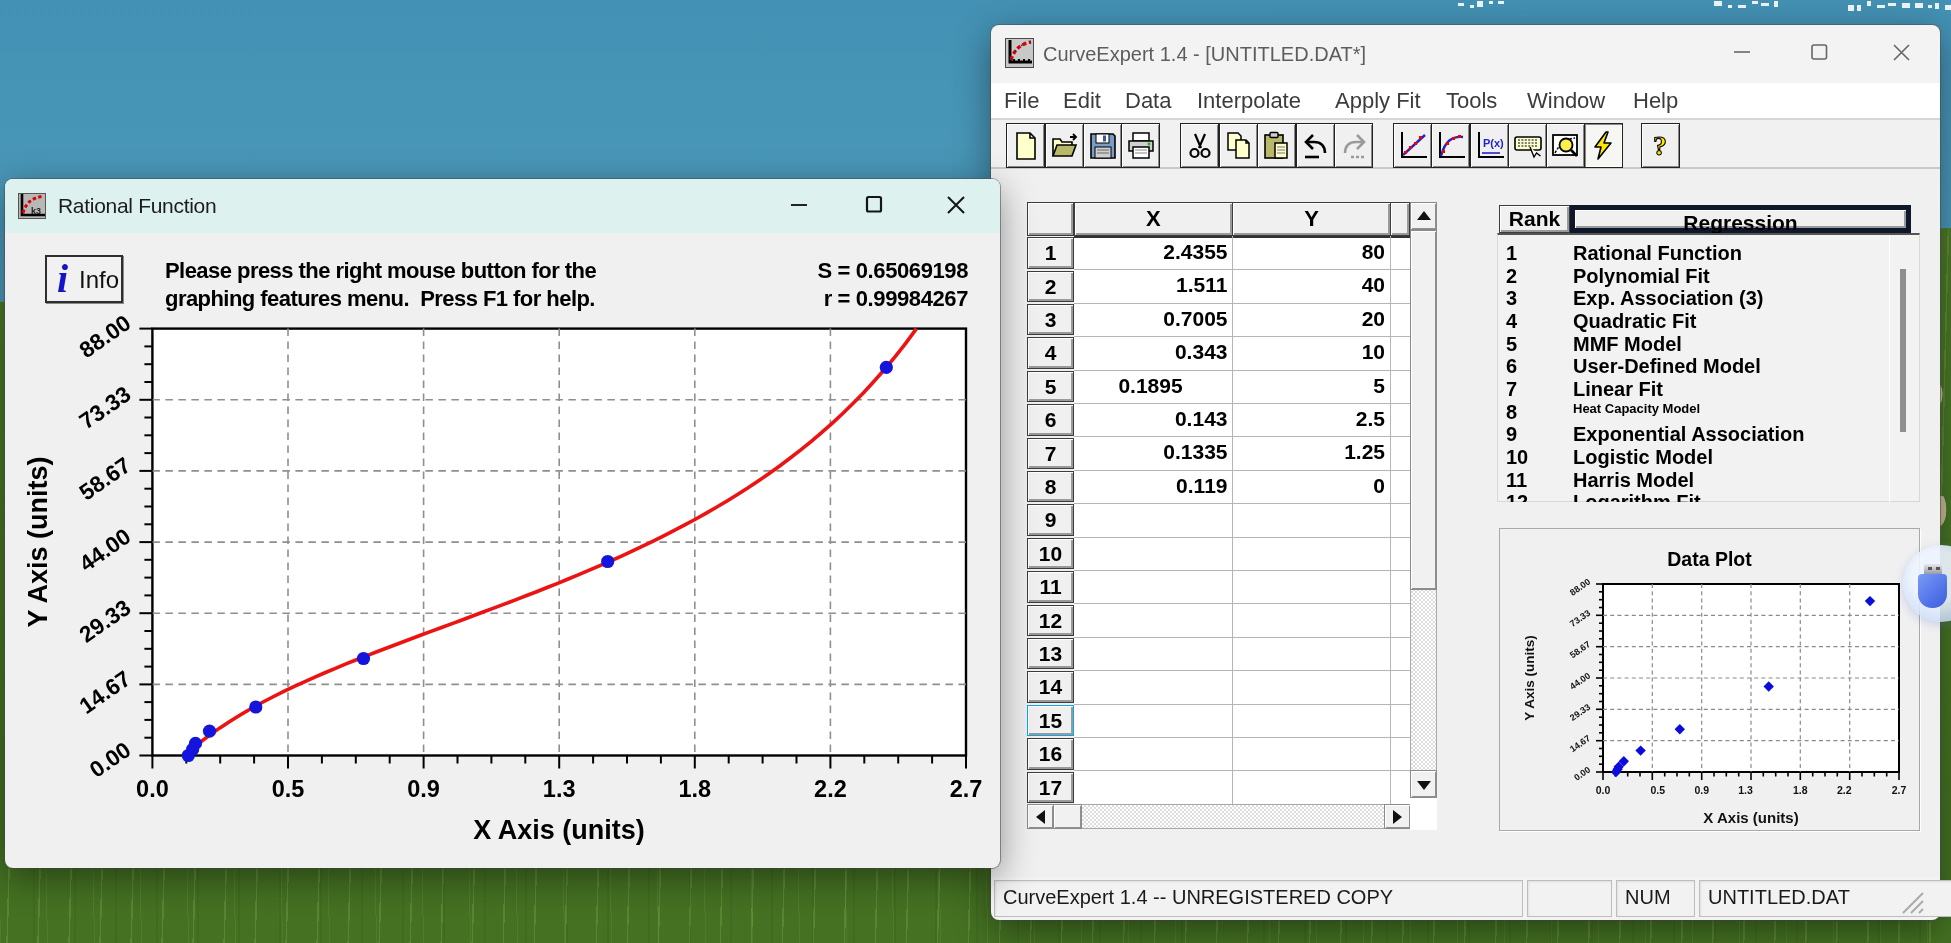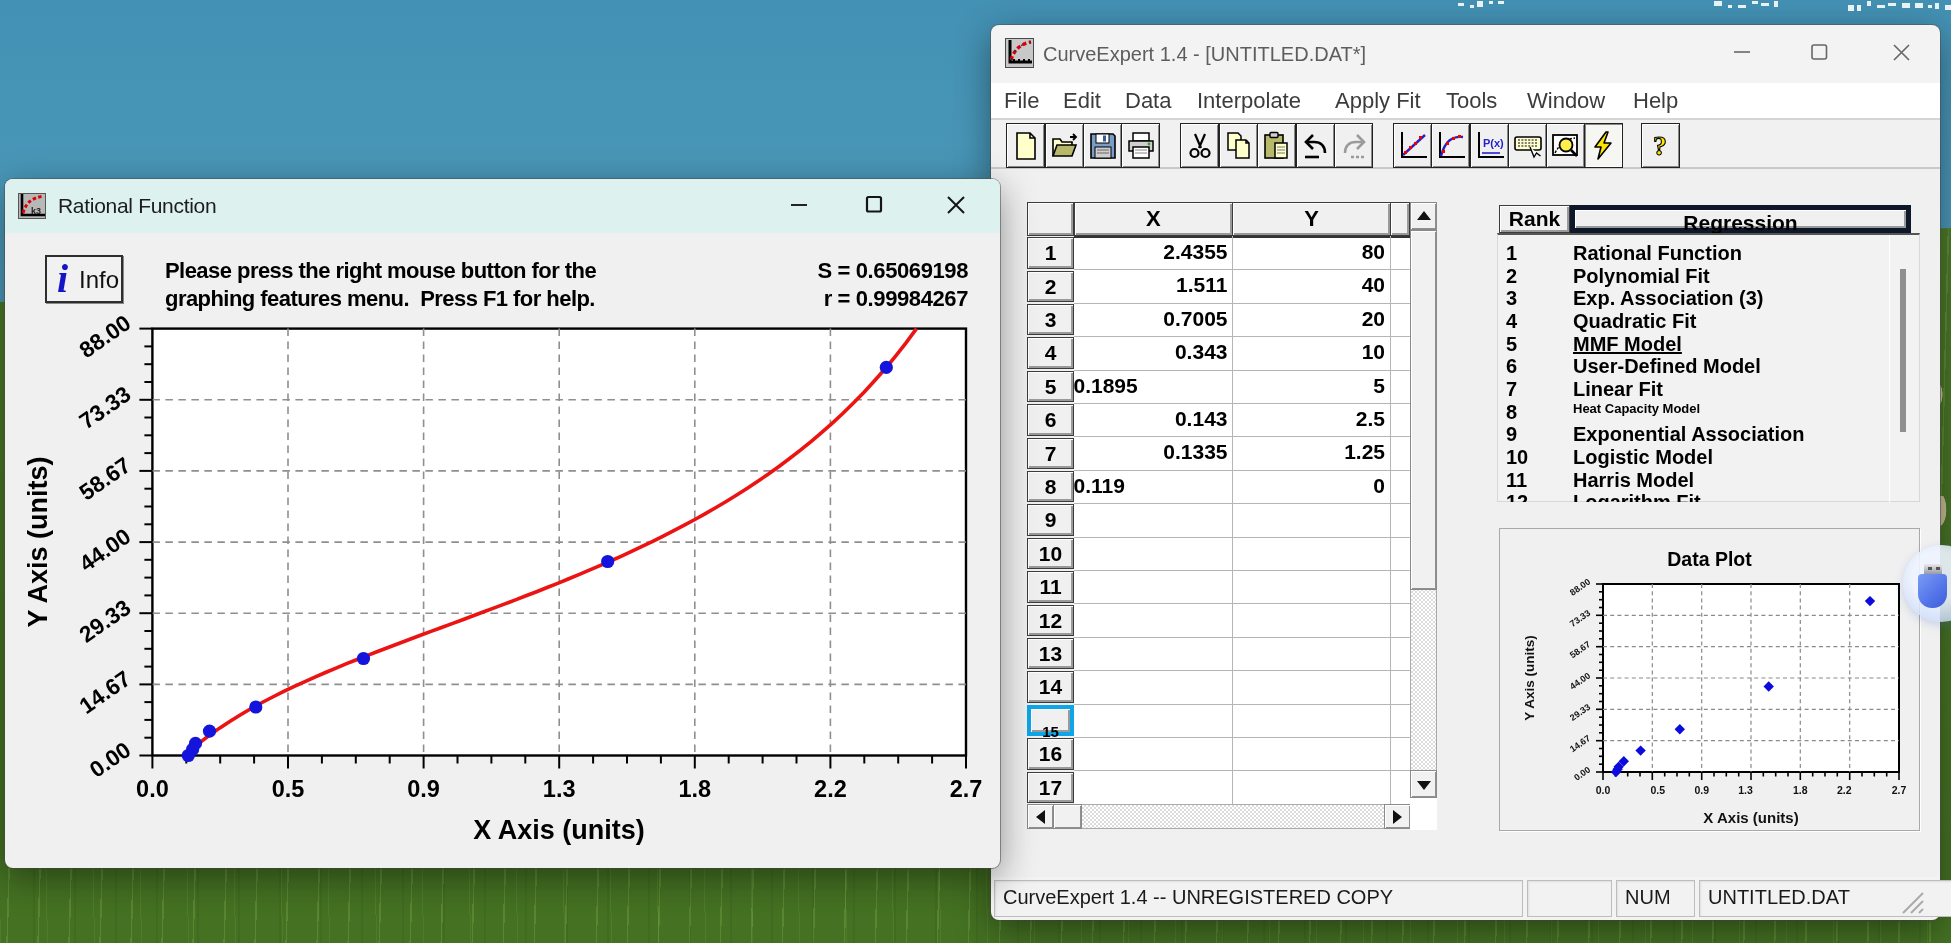--- a/index.html
+++ b/index.html
@@ -228,47 +228,47 @@
       <div class="abs bold" style="left:0;top:102.0px;width:47px;height:31.4px;box-shadow:inset 1px 1px 0 #fff, inset -2px -2px 0 #9a9a9a;border:1px solid #3c3c3c;background:#f0f0f0;font-size:21px;text-align:center;padding-top:3px;">3</div>
       <div class="abs" style="left:46.5px;top:134.2px;width:336px;height:1px;background:#b5b5b5;"></div>
       <div class="abs bold" style="left:46.5px;top:104.8px;width:154px;font-size:21px;text-align:right;">0.7005</div>
       <div class="abs bold" style="left:205px;top:104.8px;width:153px;font-size:21px;text-align:right;">20</div>
       <div class="abs bold" style="left:0;top:135.4px;width:47px;height:31.4px;box-shadow:inset 1px 1px 0 #fff, inset -2px -2px 0 #9a9a9a;border:1px solid #3c3c3c;background:#f0f0f0;font-size:21px;text-align:center;padding-top:3px;">4</div>
       <div class="abs" style="left:46.5px;top:167.6px;width:336px;height:1px;background:#b5b5b5;"></div>
       <div class="abs bold" style="left:46.5px;top:138.2px;width:154px;font-size:21px;text-align:right;">0.343</div>
       <div class="abs bold" style="left:205px;top:138.2px;width:153px;font-size:21px;text-align:right;">10</div>
       <div class="abs bold" style="left:0;top:168.8px;width:47px;height:31.4px;box-shadow:inset 1px 1px 0 #fff, inset -2px -2px 0 #9a9a9a;border:1px solid #3c3c3c;background:#f0f0f0;font-size:21px;text-align:center;padding-top:3px;">5</div>
       <div class="abs" style="left:46.5px;top:201.0px;width:336px;height:1px;background:#b5b5b5;"></div>
-      <div class="abs bold" style="left:46.5px;top:171.6px;width:154px;font-size:21px;text-align:left;">0.1895</div>
+      <div class="abs bold" style="left:46.5px;top:171.6px;width:154px;font-size:21px;text-align:center;">0.1895</div>
       <div class="abs bold" style="left:205px;top:171.6px;width:153px;font-size:21px;text-align:right;">5</div>
       <div class="abs bold" style="left:0;top:202.2px;width:47px;height:31.4px;box-shadow:inset 1px 1px 0 #fff, inset -2px -2px 0 #9a9a9a;border:1px solid #3c3c3c;background:#f0f0f0;font-size:21px;text-align:center;padding-top:3px;">6</div>
       <div class="abs" style="left:46.5px;top:234.4px;width:336px;height:1px;background:#b5b5b5;"></div>
       <div class="abs bold" style="left:46.5px;top:205.0px;width:154px;font-size:21px;text-align:right;">0.143</div>
       <div class="abs bold" style="left:205px;top:205.0px;width:153px;font-size:21px;text-align:right;">2.5</div>
       <div class="abs bold" style="left:0;top:235.6px;width:47px;height:31.4px;box-shadow:inset 1px 1px 0 #fff, inset -2px -2px 0 #9a9a9a;border:1px solid #3c3c3c;background:#f0f0f0;font-size:21px;text-align:center;padding-top:3px;">7</div>
       <div class="abs" style="left:46.5px;top:267.8px;width:336px;height:1px;background:#b5b5b5;"></div>
       <div class="abs bold" style="left:46.5px;top:238.4px;width:154px;font-size:21px;text-align:right;">0.1335</div>
       <div class="abs bold" style="left:205px;top:238.4px;width:153px;font-size:21px;text-align:right;">1.25</div>
       <div class="abs bold" style="left:0;top:269.0px;width:47px;height:31.4px;box-shadow:inset 1px 1px 0 #fff, inset -2px -2px 0 #9a9a9a;border:1px solid #3c3c3c;background:#f0f0f0;font-size:21px;text-align:center;padding-top:3px;">8</div>
       <div class="abs" style="left:46.5px;top:301.2px;width:336px;height:1px;background:#b5b5b5;"></div>
-      <div class="abs bold" style="left:46.5px;top:271.8px;width:154px;font-size:21px;">0.119</div>
+      <div class="abs bold" style="left:46.5px;top:271.8px;width:154px;font-size:21px;text-align:right;">0.119</div>
       <div class="abs bold" style="left:205px;top:271.8px;width:153px;font-size:21px;text-align:right;">0</div>
       <div class="abs bold" style="left:0;top:302.4px;width:47px;height:31.4px;box-shadow:inset 1px 1px 0 #fff, inset -2px -2px 0 #9a9a9a;border:1px solid #3c3c3c;background:#f0f0f0;font-size:21px;text-align:center;padding-top:3px;">9</div>
       <div class="abs" style="left:46.5px;top:334.6px;width:336px;height:1px;background:#b5b5b5;"></div>
       <div class="abs bold" style="left:0;top:335.8px;width:47px;height:31.4px;box-shadow:inset 1px 1px 0 #fff, inset -2px -2px 0 #9a9a9a;border:1px solid #3c3c3c;background:#f0f0f0;font-size:21px;text-align:center;padding-top:3px;">10</div>
       <div class="abs" style="left:46.5px;top:368.0px;width:336px;height:1px;background:#b5b5b5;"></div>
       <div class="abs bold" style="left:0;top:369.2px;width:47px;height:31.4px;box-shadow:inset 1px 1px 0 #fff, inset -2px -2px 0 #9a9a9a;border:1px solid #3c3c3c;background:#f0f0f0;font-size:21px;text-align:center;padding-top:3px;">11</div>
       <div class="abs" style="left:46.5px;top:401.4px;width:336px;height:1px;background:#b5b5b5;"></div>
       <div class="abs bold" style="left:0;top:402.6px;width:47px;height:31.4px;box-shadow:inset 1px 1px 0 #fff, inset -2px -2px 0 #9a9a9a;border:1px solid #3c3c3c;background:#f0f0f0;font-size:21px;text-align:center;padding-top:3px;">12</div>
       <div class="abs" style="left:46.5px;top:434.8px;width:336px;height:1px;background:#b5b5b5;"></div>
       <div class="abs bold" style="left:0;top:436.0px;width:47px;height:31.4px;box-shadow:inset 1px 1px 0 #fff, inset -2px -2px 0 #9a9a9a;border:1px solid #3c3c3c;background:#f0f0f0;font-size:21px;text-align:center;padding-top:3px;">13</div>
       <div class="abs" style="left:46.5px;top:468.2px;width:336px;height:1px;background:#b5b5b5;"></div>
       <div class="abs bold" style="left:0;top:469.4px;width:47px;height:31.4px;box-shadow:inset 1px 1px 0 #fff, inset -2px -2px 0 #9a9a9a;border:1px solid #3c3c3c;background:#f0f0f0;font-size:21px;text-align:center;padding-top:3px;">14</div>
       <div class="abs" style="left:46.5px;top:501.6px;width:336px;height:1px;background:#b5b5b5;"></div>
-      <div class="abs bold" style="left:0;top:502.8px;width:47px;height:31.4px;box-shadow:inset 1px 1px 0 #fff, inset -2px -2px 0 #9a9a9a;border:4px solid #0ea5e9;background:#f0f0f0;font-size:15px;text-align:center;padding-top:14px;">15</div>
+      <div class="abs bold" style="left:0;top:502.8px;width:47px;height:31.4px;box-shadow:inset 1px 1px 0 #fff, inset -2px -2px 0 #9a9a9a;border:1px solid #0ea5e9;background:#f0f0f0;font-size:21px;text-align:center;padding-top:3px;">15</div>
       <div class="abs" style="left:46.5px;top:535.0px;width:336px;height:1px;background:#b5b5b5;"></div>
       <div class="abs bold" style="left:0;top:536.2px;width:47px;height:31.4px;box-shadow:inset 1px 1px 0 #fff, inset -2px -2px 0 #9a9a9a;border:1px solid #3c3c3c;background:#f0f0f0;font-size:21px;text-align:center;padding-top:3px;">16</div>
       <div class="abs" style="left:46.5px;top:568.4px;width:336px;height:1px;background:#b5b5b5;"></div>
       <div class="abs bold" style="left:0;top:569.6px;width:47px;height:31.4px;box-shadow:inset 1px 1px 0 #fff, inset -2px -2px 0 #9a9a9a;border:1px solid #3c3c3c;background:#f0f0f0;font-size:21px;text-align:center;padding-top:3px;">17</div>
       <div class="abs" style="left:46.5px;top:601.8px;width:336px;height:1px;background:#b5b5b5;"></div>
       <div class="abs" style="left:382.5px;top:0;width:27.5px;height:596px;background-image:repeating-conic-gradient(#ffffff 0 25%,#dcdcdc 0 50%);background-size:4px 4px;border:1px solid #aaa;"></div>
       <div class="abs" style="left:382.5px;top:0;width:27.5px;height:28px;background:#f1f1f1;border:1px solid #8a8a8a;box-shadow:inset 1px 1px 0 #fff, inset -1px -1px 0 #909090;"><svg width="26" height="26">
           <path d="M13 8l7 9H6z" fill="#111"></path>
         </svg></div>
       <div class="abs" style="left:382.5px;top:568px;width:27.5px;height:28px;background:#f1f1f1;border:1px solid #8a8a8a;box-shadow:inset 1px 1px 0 #fff, inset -1px -1px 0 #909090;"><svg width="26" height="26">
@@ -291,21 +291,21 @@
       <div class="abs" style="left:0;top:28px;width:423px;height:269px;background:#f2f2f2;border:1px solid #d8d8d8;border-top:2px solid #555;">
         <div class="abs bold" style="left:8px;top:7.0px;font-size:20px;">1</div>
         <div class="abs bold" style="left:75px;top:7.0px;font-size:20px;white-space:nowrap;">Rational Function</div>
         <div class="abs bold" style="left:8px;top:29.6px;font-size:20px;">2</div>
         <div class="abs bold" style="left:75px;top:29.6px;font-size:20px;white-space:nowrap;">Polynomial Fit</div>
         <div class="abs bold" style="left:8px;top:52.3px;font-size:20px;">3</div>
         <div class="abs bold" style="left:75px;top:52.3px;font-size:20px;white-space:nowrap;">Exp. Association (3)</div>
         <div class="abs bold" style="left:8px;top:74.9px;font-size:20px;">4</div>
         <div class="abs bold" style="left:75px;top:74.9px;font-size:20px;white-space:nowrap;">Quadratic Fit</div>
         <div class="abs bold" style="left:8px;top:97.6px;font-size:20px;">5</div>
-        <div class="abs bold" style="left:75px;top:97.6px;font-size:20px;white-space:nowrap;text-decoration:underline;">MMF Model</div>
+        <div class="abs bold" style="left:75px;top:97.6px;font-size:20px;white-space:nowrap;">MMF Model</div>
         <div class="abs bold" style="left:8px;top:120.2px;font-size:20px;">6</div>
         <div class="abs bold" style="left:75px;top:120.2px;font-size:20px;white-space:nowrap;">User-Defined Model</div>
         <div class="abs bold" style="left:8px;top:142.9px;font-size:20px;">7</div>
         <div class="abs bold" style="left:75px;top:142.9px;font-size:20px;white-space:nowrap;">Linear Fit</div>
         <div class="abs bold" style="left:8px;top:165.5px;font-size:20px;">8</div>
         <div class="abs bold" style="left:75px;top:165.5px;font-size:13px;white-space:nowrap;">Heat Capacity Model</div>
         <div class="abs bold" style="left:8px;top:188.2px;font-size:20px;">9</div>
         <div class="abs bold" style="left:75px;top:188.2px;font-size:20px;white-space:nowrap;">Exponential Association</div>
         <div class="abs bold" style="left:8px;top:210.8px;font-size:20px;">10</div>
         <div class="abs bold" style="left:75px;top:210.8px;font-size:20px;white-space:nowrap;">Logistic Model</div>

